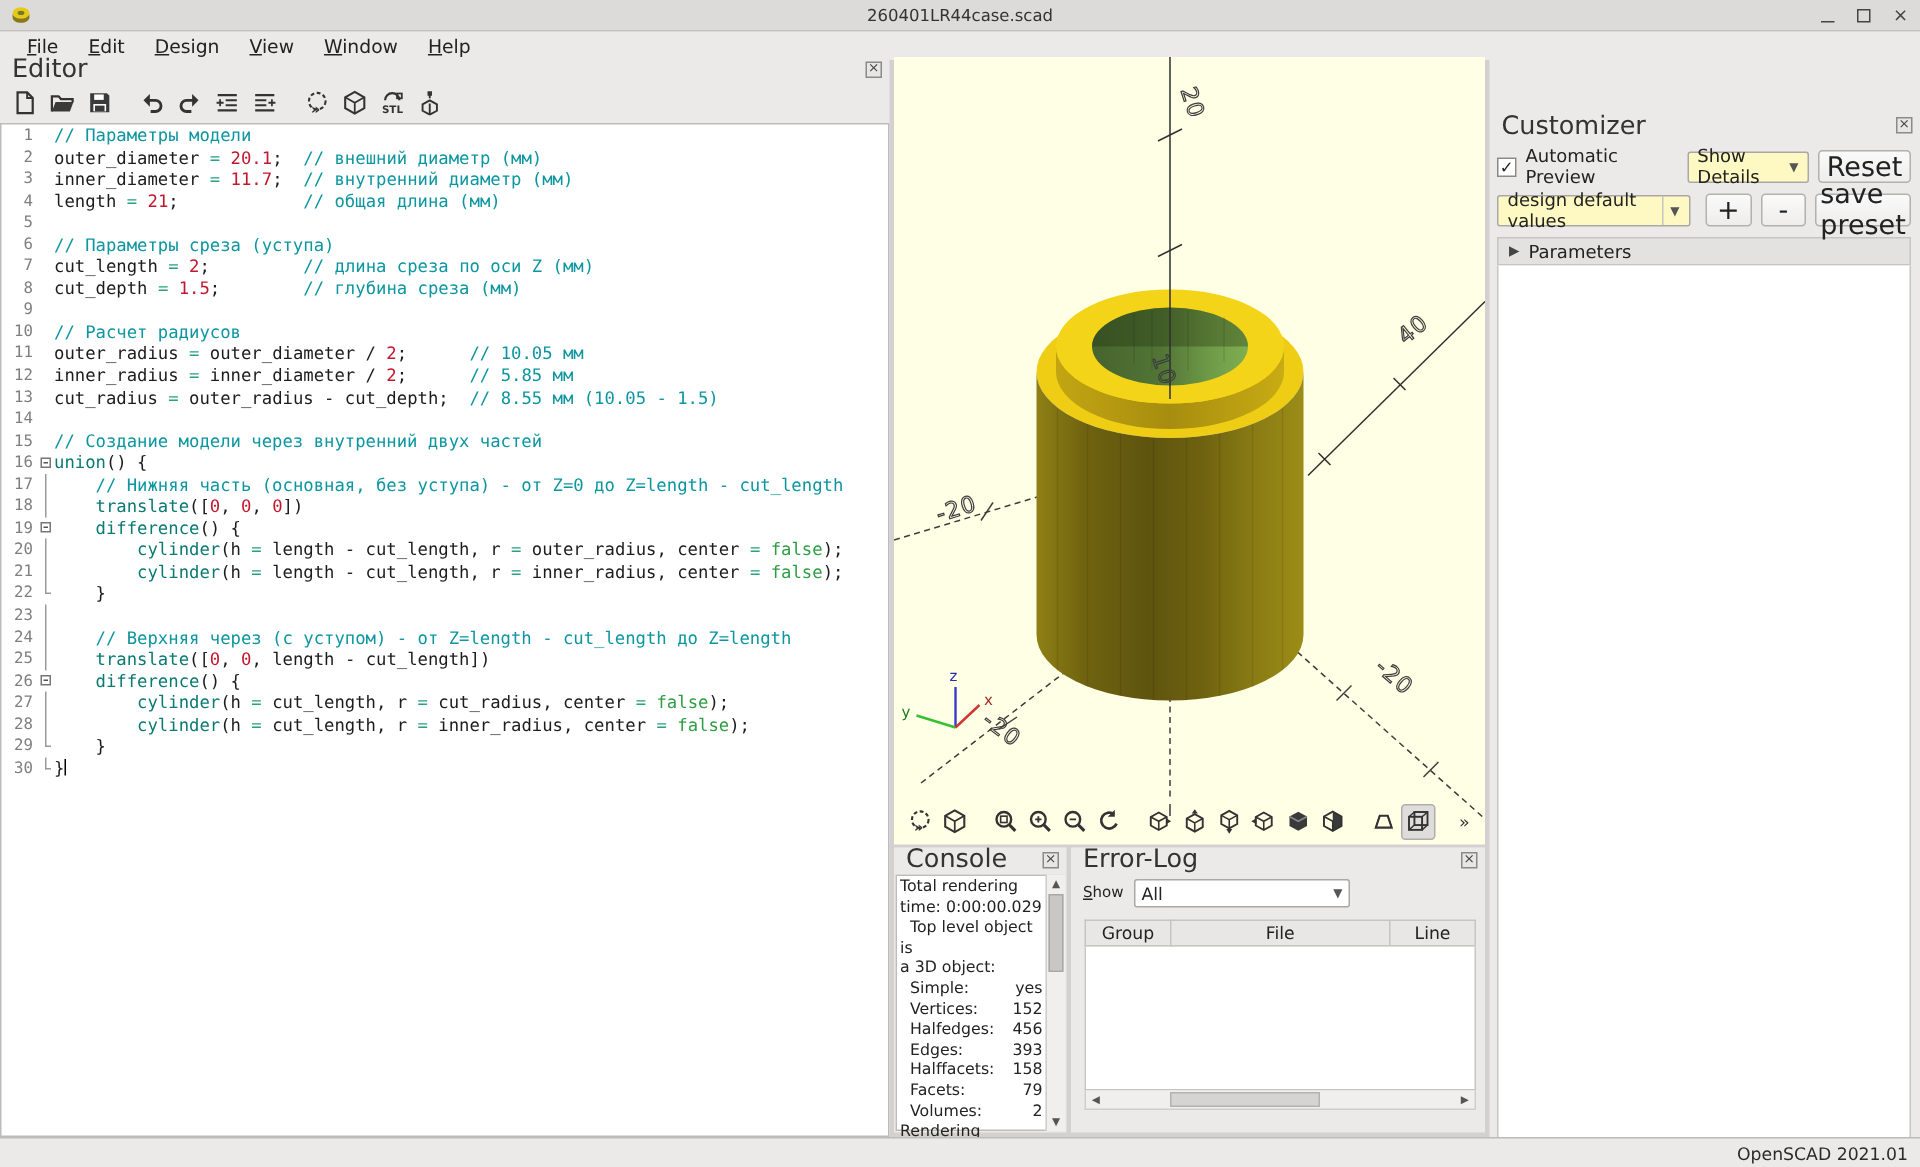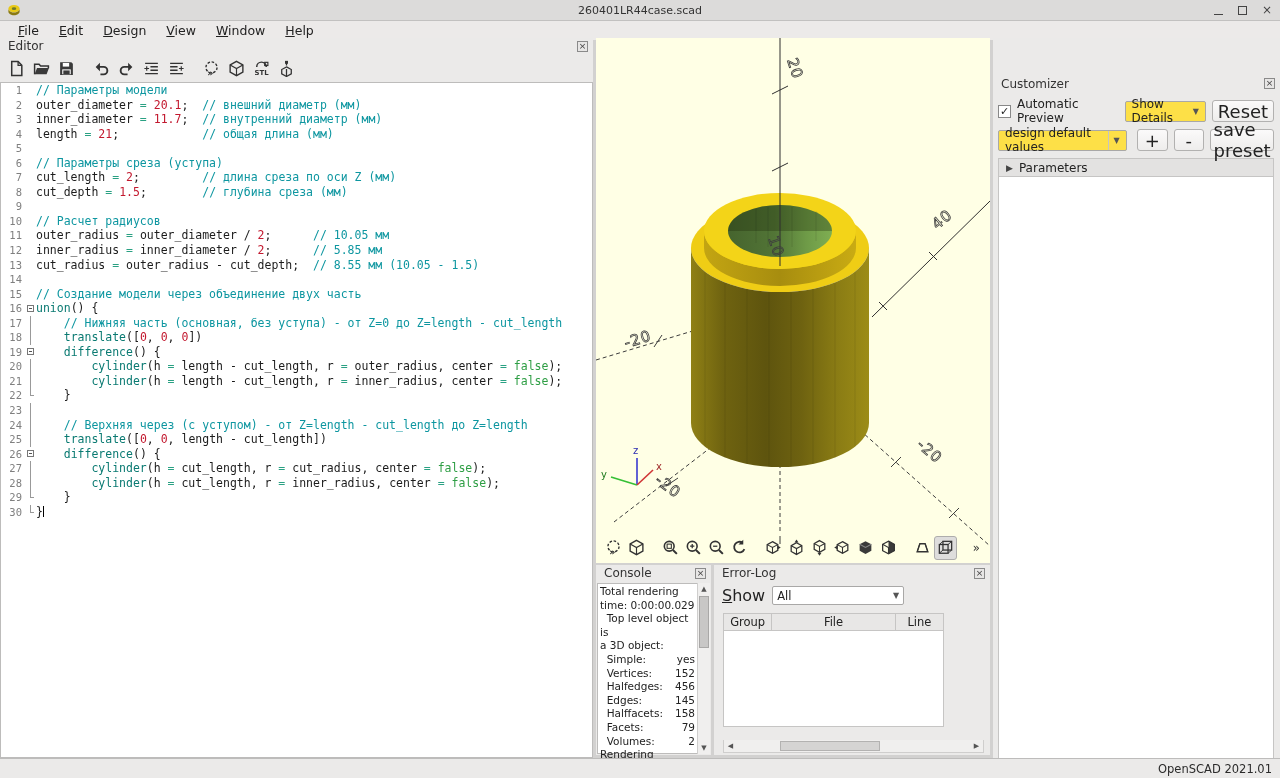--- a/index.html
+++ b/index.html
@@ -11,21 +11,21 @@
   .win-controls { position:absolute; right:8px; top:0; height:21px; display:flex; align-items:center; gap:15px; }
   .win-controls span { color:#444; font-size:12px; line-height:21px; cursor:default; }
   .wc-min { display:inline-block; width:9px; height:8px; border-bottom:1.5px solid #444; }
   .wc-max { display:inline-block; width:9px; height:9px; border:1.4px solid #444; }
   
   .menubar { position:absolute; left:0; top:21px; width:1280px; height:19px; background:#eceae9; display:flex; align-items:center; padding-left:8px; gap:0; }
   .menu-item { font-size:12.5px; color:#222; padding:0 10px; height:19px; line-height:19px; }
   .menu-item u { text-decoration:underline; }
   
   .dock-header { height:16px; display:flex; align-items:center; justify-content:space-between; padding:0 5px 0 8px; }
-  .dock-title { font-size:12px; color:#333; }
+  .dock-title { font-size:17px; color:#333; }
   .dock-close { width:11px; height:11px; border:1px solid #8a8a8a; background:#e7e6e5; color:#444; font-size:9px; line-height:9px; text-align:center; }
   
   .editor-dock { position:absolute; left:0; top:38px; width:593px; height:720px; background:#ebeae9; }
   .editor-toolbar { height:28px; display:flex; align-items:center; padding-left:4px; }
   .ticon { width:25px; height:24px; display:flex; align-items:center; justify-content:center; border-radius:3px; }
   .ticon svg { width:17px; height:17px; }
   .ticon.active { background:#dedddc; border:1px solid #aeadac; }
   .ticon.gap { margin-left:10px; }
   .code-area { position:absolute; left:0; top:44px; width:593px; height:676px; background:#ffffff; border:1px solid #bdbcbb; overflow:hidden; font-family:"DejaVu Sans Mono",monospace; font-size:11.5px; }
   .code-row { display:flex; height:14.55px; line-height:14.55px; white-space:pre; }
@@ -55,40 +55,40 @@
   .cline { white-space:pre-wrap; }
   .cstat { display:flex; white-space:pre; }
   .cstat .v { margin-left:auto; }
   .vscroll { position:absolute; right:1px; top:18px; width:13px; bottom:1px; background:#f0efee; border-left:1px solid #cfcecd; }
   .vscroll .up,.vscroll .dn { position:absolute; left:0; width:12px; height:12px; color:#555; font-size:7px; text-align:center; line-height:12px; }
   .vscroll .up{top:0;} .vscroll .dn{bottom:0;}
   .vthumb { position:absolute; left:1px; top:13px; width:10px; height:52px; background:#c8c7c6; border:1px solid #a9a8a7; }
   
   .errlog-dock { position:absolute; left:714px; top:565px; width:276px; height:190px; background:#ebeae9; }
   .show-row { display:flex; align-items:center; margin:5px 6px 0 8px; gap:7px; }
-  .show-label { font-size:16px; color:#222; }
+  .show-label { font-size:10px; color:#222; }
   .show-label u { text-decoration:underline; }
   .combo { background:#fff; border:1px solid #a9a8a7; border-radius:2px; height:19px; font-size:11.5px; color:#222; display:flex; align-items:center; padding:0 4px; position:relative; }
   .combo .arrow { margin-left:auto; color:#555; font-size:8px; padding-left:6px; }
-  .elog-table { margin:8px 8px 13px 9px; width:221px; }
+  .elog-table { margin:8px 8px 0 9px; width:261px; }
   .elog-head { display:flex; height:18px; }
   .elog-head .hc { background:#e8e7e6; border:1px solid #c6c5c4; border-right:none; font-size:11.5px; color:#222; text-align:center; line-height:16px; }
   .elog-head .hc:last-child { border-right:1px solid #c6c5c4; }
   .elog-body { background:#fff; border:1px solid #c6c5c4; border-top:none; height:96px; }
   .hscroll { position:relative; margin:0 8px 0 9px; width:261px; height:13px; background:#f0efee; border:1px solid #cfcecd; border-top:none; }
   .hscroll .lt,.hscroll .rt { position:absolute; top:0; width:13px; height:12px; color:#555; font-size:7px; text-align:center; line-height:12px; }
   .hscroll .lt{left:0;} .hscroll .rt{right:0;}
   .hthumb { position:absolute; left:56px; top:1px; width:100px; height:10px; background:#d5d4d3; border:1px solid #b3b2b1; }
   
   .customizer-dock { position:absolute; left:993px; top:38px; width:287px; height:720px; background:#ebeae9; }
   .cust-row { display:flex; align-items:center; margin:4px 6px 0 5px; gap:6px; }
   .checkbox { width:13px; height:13px; background:#fff; border:1px solid #888; font-size:11px; line-height:12px; text-align:center; color:#222; flex:none; }
   .cust-label { font-size:12px; color:#222; }
   .btn { background:linear-gradient(#fbfafa,#eeedec); border:1px solid #b2b1b0; border-radius:3px; height:22px; font-size:18px; color:#222; display:flex; align-items:center; justify-content:center; padding:0 10px; }
-  .combo2 { background:#fde047; border:1px solid #a9a8a7; border-radius:2px; height:21px; font-size:12px; color:#222; display:flex; align-items:center; padding:0 6px; }
+  .combo2 { background:#fef9c3; border:1px solid #a9a8a7; border-radius:2px; height:21px; font-size:12px; color:#222; display:flex; align-items:center; padding:0 6px; }
   .combo2 .arrow { margin-left:auto; color:#555; font-size:8px; border-left:1px solid #c5c4c3; padding-left:5px; height:100%; display:flex; align-items:center; }
   .params-bar { margin:7px 6px 0 5px; height:19px; background:#e3e2e1; border:1px solid #c6c5c4; display:flex; align-items:center; font-size:12px; color:#222; padding-left:7px; gap:6px; }
   .params-arrow { font-size:9px; color:#444; }
   .cust-white { margin:0 6px 0 5px; height:614px; background:#fff; border:1px solid #c6c5c4; border-top:none; }
   
   .statusbar { position:absolute; left:0; top:758px; width:1280px; height:20px; background:#ebeae9; border-top:1px solid #bdbcbb; display:flex; align-items:center; font-size:11.5px; color:#2b2b2b; padding:0 8px; }
   .statusbar .right { margin-left:auto; }
 </style>
 </head>
 <body>
@@ -205,21 +205,21 @@
       <div class="code-row"><span class="ln">5</span><span class="foldc"></span><span class="codeln"></span></div>
       <div class="code-row"><span class="ln">6</span><span class="foldc"></span><span class="codeln"><span class="cmt">// Параметры среза (уступа)</span></span></div>
       <div class="code-row"><span class="ln">7</span><span class="foldc"></span><span class="codeln">cut_length <span class="op">=</span> <span class="num">2</span>;         <span class="cmt">// длина среза по оси Z (мм)</span></span></div>
       <div class="code-row"><span class="ln">8</span><span class="foldc"></span><span class="codeln">cut_depth <span class="op">=</span> <span class="num">1.5</span>;        <span class="cmt">// глубина среза (мм)</span></span></div>
       <div class="code-row"><span class="ln">9</span><span class="foldc"></span><span class="codeln"></span></div>
       <div class="code-row"><span class="ln">10</span><span class="foldc"></span><span class="codeln"><span class="cmt">// Расчет радиусов</span></span></div>
       <div class="code-row"><span class="ln">11</span><span class="foldc"></span><span class="codeln">outer_radius <span class="op">=</span> outer_diameter / <span class="num">2</span>;      <span class="cmt">// 10.05 мм</span></span></div>
       <div class="code-row"><span class="ln">12</span><span class="foldc"></span><span class="codeln">inner_radius <span class="op">=</span> inner_diameter / <span class="num">2</span>;      <span class="cmt">// 5.85 мм</span></span></div>
       <div class="code-row"><span class="ln">13</span><span class="foldc"></span><span class="codeln">cut_radius <span class="op">=</span> outer_radius - cut_depth;  <span class="cmt">// 8.55 мм (10.05 - 1.5)</span></span></div>
       <div class="code-row"><span class="ln">14</span><span class="foldc"></span><span class="codeln"></span></div>
-      <div class="code-row"><span class="ln">15</span><span class="foldc"></span><span class="codeln"><span class="cmt">// Создание модели через объединение двух часть</span></span></div>
+      <div class="code-row"><span class="ln">15</span><span class="foldc"></span><span class="codeln"><span class="cmt">// Создание модели через внутренний двух частей</span></span></div>
       <div class="code-row"><span class="ln">16</span><span class="foldc"><span class="fbox"></span></span><span class="codeln"><span class="kw">union</span>() {</span></div>
       <div class="code-row"><span class="ln">17</span><span class="foldc"><span class="fline"></span></span><span class="codeln">    <span class="cmt">// Нижняя часть (основная, без уступа) - от Z=0 до Z=length - cut_length</span></span></div>
       <div class="code-row"><span class="ln">18</span><span class="foldc"><span class="fline"></span></span><span class="codeln">    <span class="kw">translate</span>([<span class="num">0</span>, <span class="num">0</span>, <span class="num">0</span>])</span></div>
       <div class="code-row"><span class="ln">19</span><span class="foldc"><span class="fbox"></span></span><span class="codeln">    <span class="kw">difference</span>() {</span></div>
       <div class="code-row"><span class="ln">20</span><span class="foldc"><span class="fline"></span></span><span class="codeln">        <span class="kw">cylinder</span>(h <span class="op">=</span> length - cut_length, r <span class="op">=</span> outer_radius, center <span class="op">=</span> <span class="bool">false</span>);</span></div>
       <div class="code-row"><span class="ln">21</span><span class="foldc"><span class="fline"></span></span><span class="codeln">        <span class="kw">cylinder</span>(h <span class="op">=</span> length - cut_length, r <span class="op">=</span> inner_radius, center <span class="op">=</span> <span class="bool">false</span>);</span></div>
       <div class="code-row"><span class="ln">22</span><span class="foldc"><span class="ftick"></span></span><span class="codeln">    }</span></div>
       <div class="code-row"><span class="ln">23</span><span class="foldc"><span class="fline"></span></span><span class="codeln"></span></div>
       <div class="code-row"><span class="ln">24</span><span class="foldc"><span class="fline"></span></span><span class="codeln">    <span class="cmt">// Верхняя через (с уступом) - от Z=length - cut_length до Z=length</span></span></div>
       <div class="code-row"><span class="ln">25</span><span class="foldc"><span class="fline"></span></span><span class="codeln">    <span class="kw">translate</span>([<span class="num">0</span>, <span class="num">0</span>, length - cut_length])</span></div>
@@ -426,41 +426,41 @@
     <span class="dock-close">×</span>
   </div>
   <div class="console-body" id="consoleBody">
       <div class="cline">Total rendering</div>
       <div class="cline">time: 0:00:00.029</div>
       <div class="cline">  Top level object is</div>
       <div class="cline">a 3D object:</div>
       <div class="cstat"><span>  Simple:</span><span class="v">yes</span></div>
       <div class="cstat"><span>  Vertices:</span><span class="v">152</span></div>
       <div class="cstat"><span>  Halfedges:</span><span class="v">456</span></div>
-      <div class="cstat"><span>  Edges:</span><span class="v">145</span></div>
+      <div class="cstat"><span>  Edges:</span><span class="v">393</span></div>
       <div class="cstat"><span>  Halffacets:</span><span class="v">158</span></div>
       <div class="cstat"><span>  Facets:</span><span class="v">79</span></div>
       <div class="cstat"><span>  Volumes:</span><span class="v">2</span></div>
       <div class="cline">Rendering finished.</div>
     </div>
   <div class="vscroll">
     <div class="up">▲</div>
     <div class="vthumb"></div>
     <div class="dn">▼</div>
   </div>
 </div>
 
 <div class="errlog-dock">
   <div class="dock-header">
     <span class="dock-title">Error-Log</span>
     <span class="dock-close">×</span>
   </div>
   <div class="show-row">
     <span class="show-label mnemonic"><u>S</u>how</span>
-    <div class="combo" style="width:132px;">
+    <div class="combo" style="width:144px;">
       <span>All</span>
       <span class="arrow">▼</span>
     </div>
   </div>
   <div class="elog-table">
     <div class="elog-head">
       <div class="hc" style="width:57px;">Group</div>
       <div class="hc" style="width:146px;">File</div>
       <div class="hc" style="width:58px;">Line</div>
     </div>

